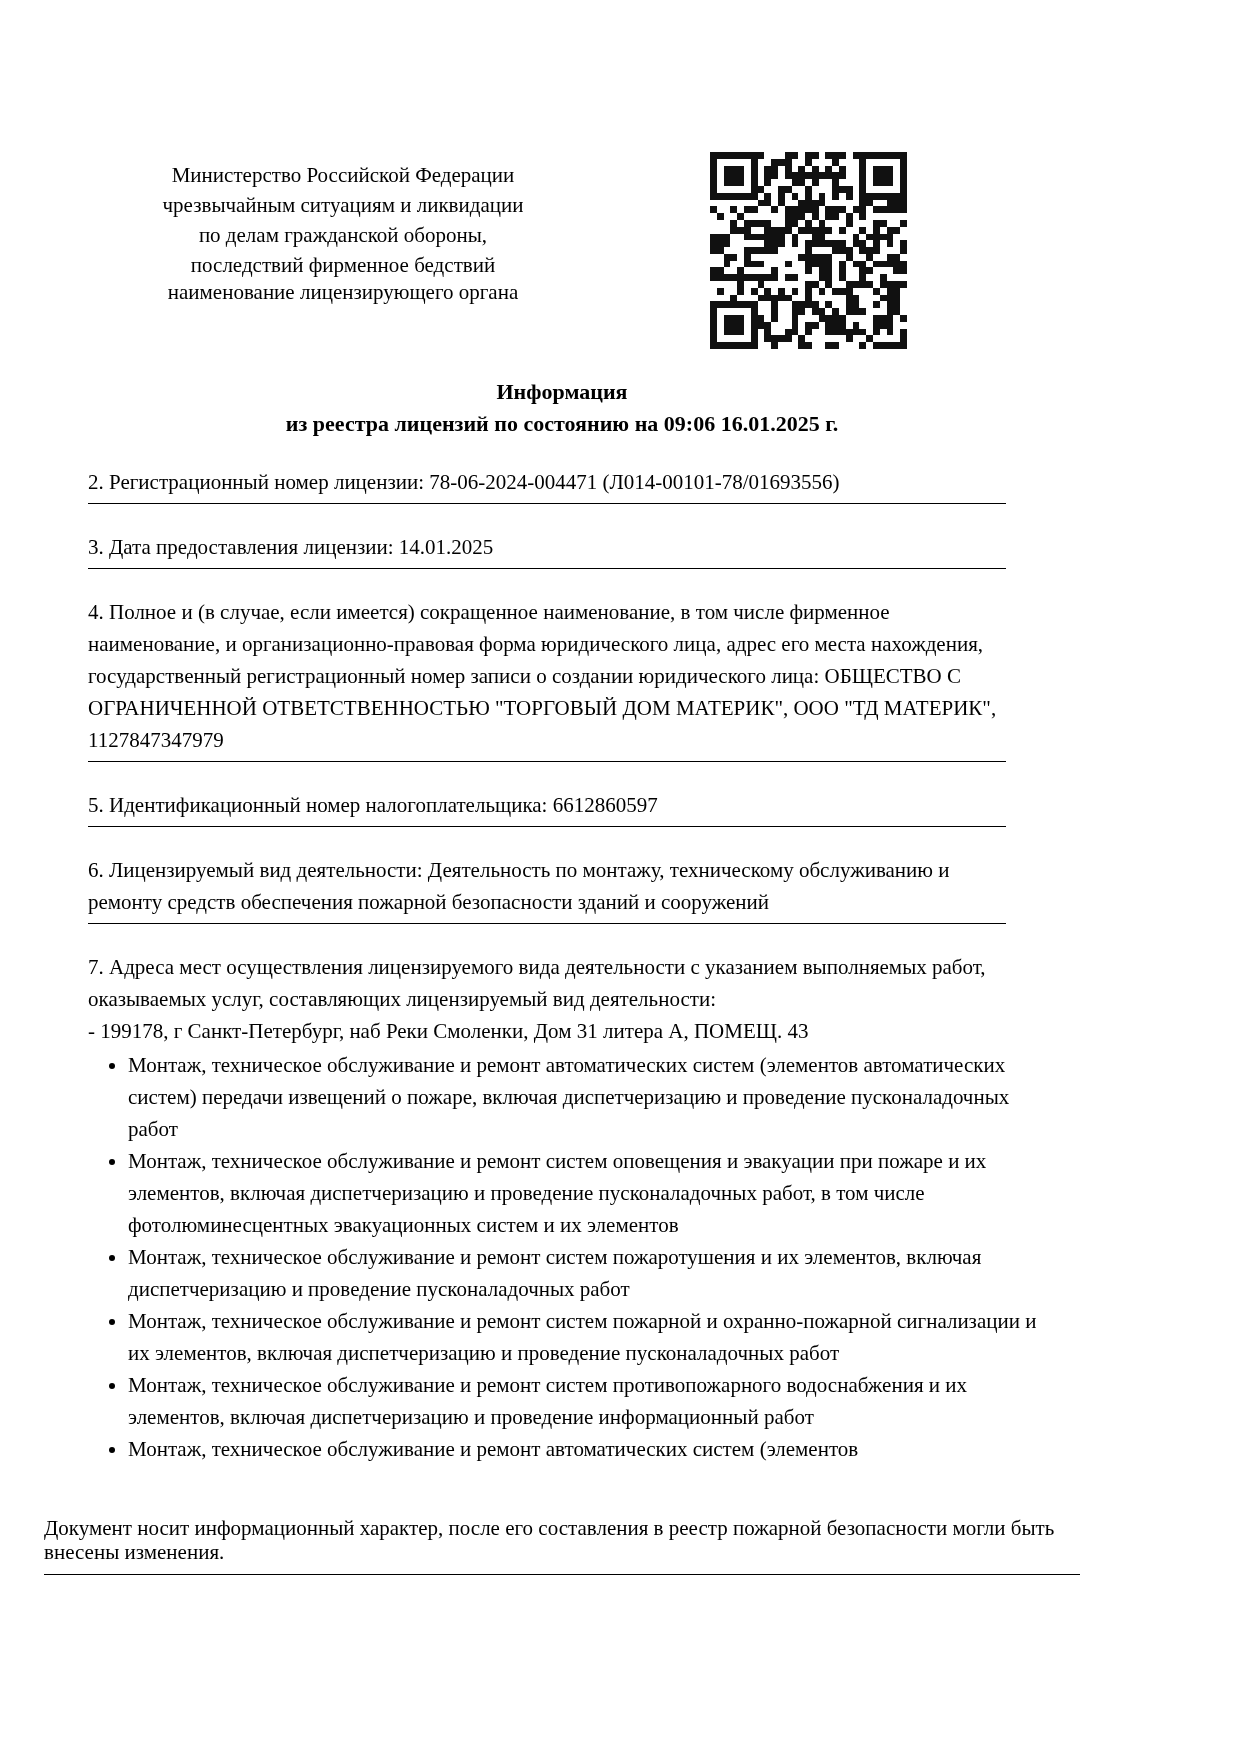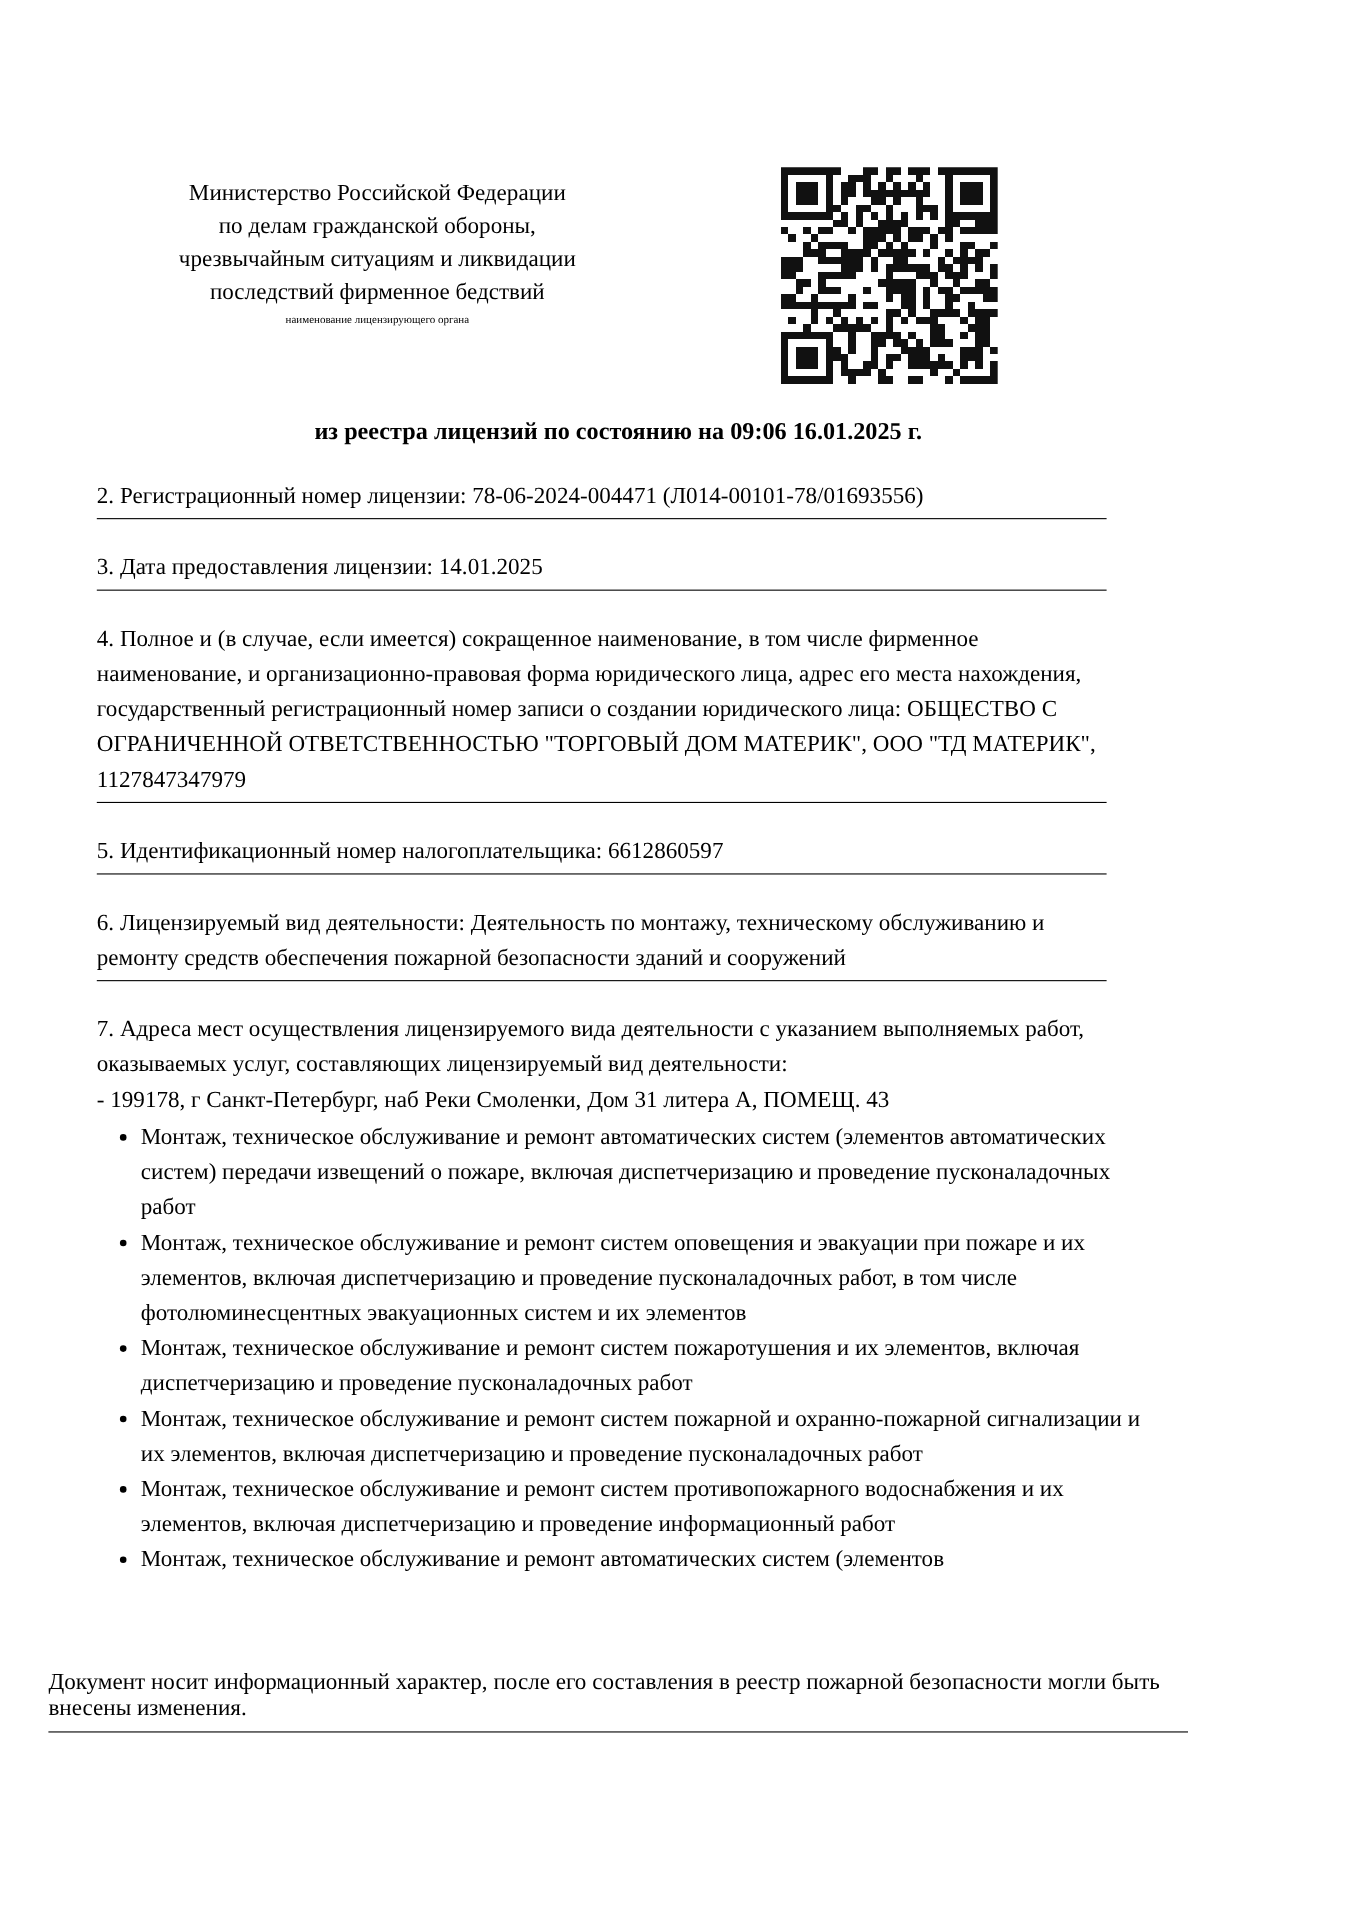--- a/index.html
+++ b/index.html
@@ -21,21 +21,21 @@
   }
 
   
   .doc-header { position: relative; height: 356px; }
   .authority {
     position: absolute; left: 108px; top: 160px;
     width: 470px;
     text-align: center;
     font-size: 21px; line-height: 30px;
   }
-  .authority-caption { font-size: 10px; line-height: 24px; }
+  .authority-caption { font-size: 21px; line-height: 24px; }
   .qr {
     position: absolute; left: 710px; top: 152px;
     width: 197px; height: 197px;
     background: #ffffff;
   }
 
   
   .doc-title {
     text-align: center;
     font-weight: bold;
@@ -78,22 +78,22 @@
   }
 </style>
 </head>
 <body>
 
 <div class="page">
 
   <header class="doc-header">
     <div class="authority">
       <div class="authority-line">Министерство Российской Федерации</div>
+      <div class="authority-line">чрезвычайным ситуациям и ликвидации</div>
       <div class="authority-line">по делам гражданской обороны,</div>
-      <div class="authority-line">чрезвычайным ситуациям и ликвидации</div>
       <div class="authority-line">последствий фирменное бедствий</div>
       <div class="authority-caption">наименование лицензирующего органа</div>
     </div>
     <div class="qr"><svg viewBox="0 0 29 29" width="100%" height="100%" preserveAspectRatio="none" shape-rendering="crispEdges" fill="#111111">
           <rect x="0" y="0" width="1" height="1"></rect>
           <rect x="1" y="0" width="1" height="1"></rect>
           <rect x="2" y="0" width="1" height="1"></rect>
           <rect x="3" y="0" width="1" height="1"></rect>
           <rect x="4" y="0" width="1" height="1"></rect>
           <rect x="5" y="0" width="1" height="1"></rect>
@@ -534,20 +534,21 @@
           <rect x="22" y="28" width="1" height="1"></rect>
           <rect x="24" y="28" width="1" height="1"></rect>
           <rect x="25" y="28" width="1" height="1"></rect>
           <rect x="26" y="28" width="1" height="1"></rect>
           <rect x="27" y="28" width="1" height="1"></rect>
           <rect x="28" y="28" width="1" height="1"></rect>
         </svg></div>
   </header>
 
   <section class="doc-title">
+    <div>Информация</div>
     <div>из реестра лицензий по состоянию на 09:06 16.01.2025 г.</div>
   </section>
 
   <main class="content">
     <p class="field">2. Регистрационный номер лицензии: 78-06-2024-004471 (Л014-00101-78/01693556)</p>
     <p class="field">3. Дата предоставления лицензии: 14.01.2025</p>
     <p class="field">4. Полное и (в случае, если имеется) сокращенное наименование, в том числе фирменное наименование, и организационно-правовая форма юридического лица, адрес его места нахождения, государственный регистрационный номер записи о создании юридического лица: ОБЩЕСТВО С ОГРАНИЧЕННОЙ ОТВЕТСТВЕННОСТЬЮ "ТОРГОВЫЙ ДОМ МАТЕРИК", ООО "ТД МАТЕРИК", 1127847347979</p>
     <p class="field">5. Идентификационный номер налогоплательщика: 6612860597</p>
     <p class="field">6. Лицензируемый вид деятельности: Деятельность по монтажу, техническому обслуживанию и ремонту средств обеспечения пожарной безопасности зданий и сооружений</p>
     <p class="plain">7. Адреса мест осуществления лицензируемого вида деятельности с указанием выполняемых работ, оказываемых услуг, составляющих лицензируемый вид деятельности:</p>

